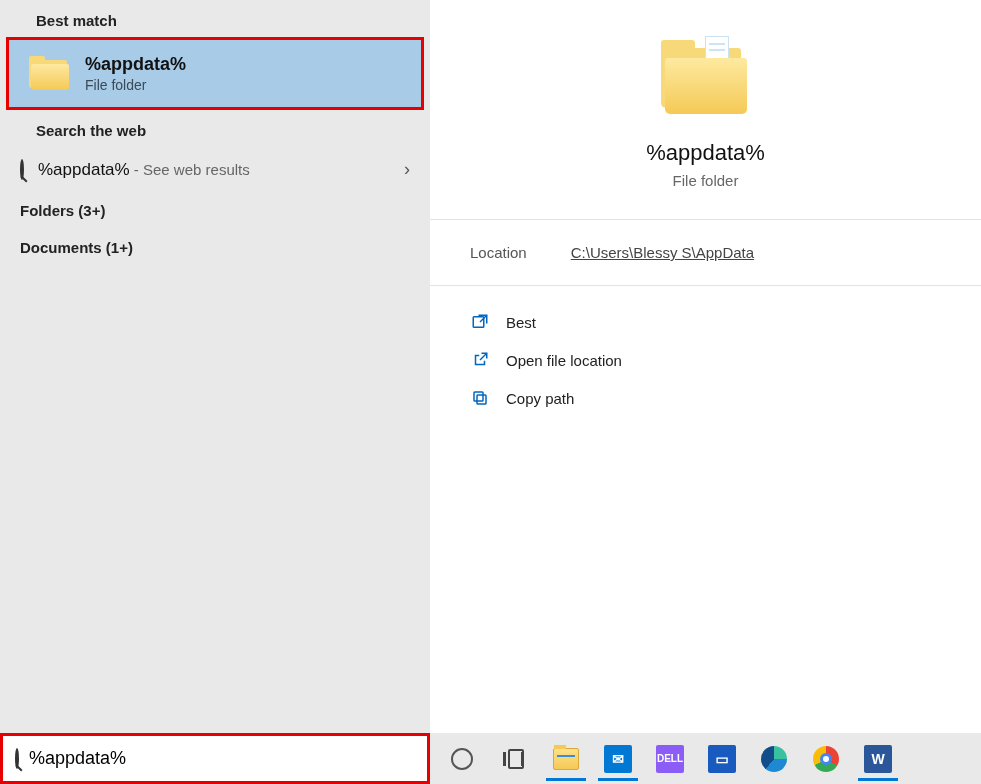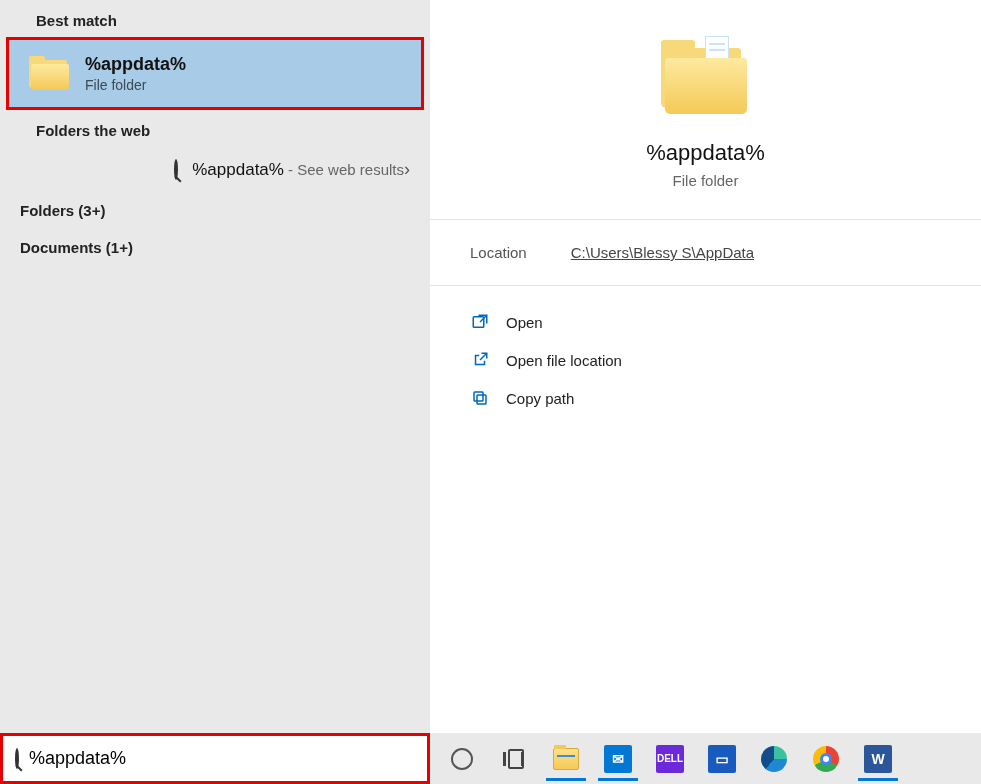--- a/index.html
+++ b/index.html
@@ -8,21 +8,21 @@
   .left-col { width: 430px; background: #e9e9e9; display: flex; flex-direction: column; }
   .right-col { flex: 1; background: #ffffff; display: flex; flex-direction: column; }
   .section-header { font-size: 15px; font-weight: 600; color: #222; padding: 12px 36px 8px; }
   .best-match-item { display:flex; align-items:center; gap:14px; padding:14px 20px; background:#a8cbe7; margin:0 6px; border:3px solid #e60000; }
   .folder-icon-small { width: 42px; height: 36px; position: relative; }
   .folder-icon-small .back { position:absolute; left:0; top:4px; width:38px; height:28px; background:#f7d97a; border-radius:2px 2px 3px 3px; }
   .folder-icon-small .tab { position:absolute; left:0; top:0; width:16px; height:8px; background:#f7d97a; border-radius:2px 2px 0 0; }
   .folder-icon-small .front { position:absolute; left:2px; top:8px; width:38px; height:26px; background:linear-gradient(#fde9a0,#f5c956); border-radius:2px 2px 3px 3px; }
   .best-match-text .title { font-size: 18px; font-weight: 600; color: #111; }
   .best-match-text .subtitle { font-size: 14px; color: #3a4a58; margin-top:2px; }
-  .web-result { display:flex; align-items:center; justify-content:flex-end; padding:12px 20px; cursor:pointer; }
+  .web-result { display:flex; align-items:center; justify-content:space-between; padding:12px 20px; cursor:pointer; }
   .web-result-left { display:flex; align-items:center; gap:14px; }
   .web-result .query { font-size: 17px; color: #111; }
   .web-result .hint { font-size: 15px; color: #666; }
   .chevron { font-size: 18px; color: #555; }
   .cat { font-size: 15px; font-weight: 600; color: #222; padding: 10px 20px; cursor:pointer; }
   
   .preview-head { display:flex; flex-direction:column; align-items:center; padding: 40px 20px 30px; border-bottom: 1px solid #e3e3e3; }
   .folder-icon-large { width: 90px; height: 76px; position: relative; margin-bottom: 24px; }
   .folder-icon-large .back { position:absolute; left:0; top:8px; width:80px; height:60px; background:#f7d97a; border-radius:3px 3px 5px 5px; }
   .folder-icon-large .tab { position:absolute; left:0; top:0; width:34px; height:14px; background:#f7d97a; border-radius:3px 3px 0 0; }
@@ -68,21 +68,21 @@
         <div class="tab"></div>
           <div class="back"></div>
           <div class="front"></div>
       </div>
       <div class="best-match-text">
         <div class="title">%appdata%</div>
         <div class="subtitle">File folder</div>
       </div>
     </div>
 
-    <div class="section-header">Folders the web</div>
+    <div class="section-header">Search the web</div>
     <div class="web-result">
       <div class="web-result-left">
         <span><span class="magnifier"></span></span>
         <span>
           <span class="query">%appdata%</span><span class="hint"> - See web results</span>
         </span>
       </div>
       <span class="chevron">›</span>
     </div>
 
@@ -107,21 +107,21 @@
     </div>
     <div class="actions">
       <div class="action-item">
         <span class="action-icon">
           <svg width="18" height="18" viewBox="0 0 24 24" fill="none" stroke="#0067c0" stroke-width="2">
               <rect x="3" y="5" width="14" height="14" rx="1"></rect>
               <path d="M10 3h11v11"></path>
               <path d="M21 3l-9 9"></path>
             </svg>
         </span>
-        <span>Open</span>
+        <span>Best</span>
       </div>
       <div class="action-item">
         <span class="action-icon">
           <svg width="18" height="18" viewBox="0 0 24 24" fill="none" stroke="#0067c0" stroke-width="2">
               <path d="M14 3h7v7"></path>
               <path d="M21 3l-9 9"></path>
               <path d="M5 5h6v2H7v10h10v-4h2v6H5z" fill="#0067c0" stroke="none"></path>
             </svg>
         </span>
         <span>Open file location</span>
@@ -155,21 +155,21 @@
           <line x1="20" y1="3" x2="20" y2="17" stroke="#444" stroke-width="2"></line>
         </svg>
     </div>
     <div class="task-btn active">
         <span class="explorer-icon"></span>
       </div>
     <div class="task-btn active">
         <span class="tile" style="background:#0078d4">✉</span>
       </div>
     <div class="task-btn">
-        <span class="tile" style="background:#6d28d9;font-size:10px">DELL</span>
+        <span class="tile" style="background:#8b5cf6;font-size:10px">DELL</span>
       </div>
     <div class="task-btn">
         <span class="tile" style="background:#185abd">▭</span>
       </div>
     <div class="task-btn">
         <span class="edge-icon"></span>
       </div>
     <div class="task-btn">
         <span class="chrome-icon"></span>
       </div>

